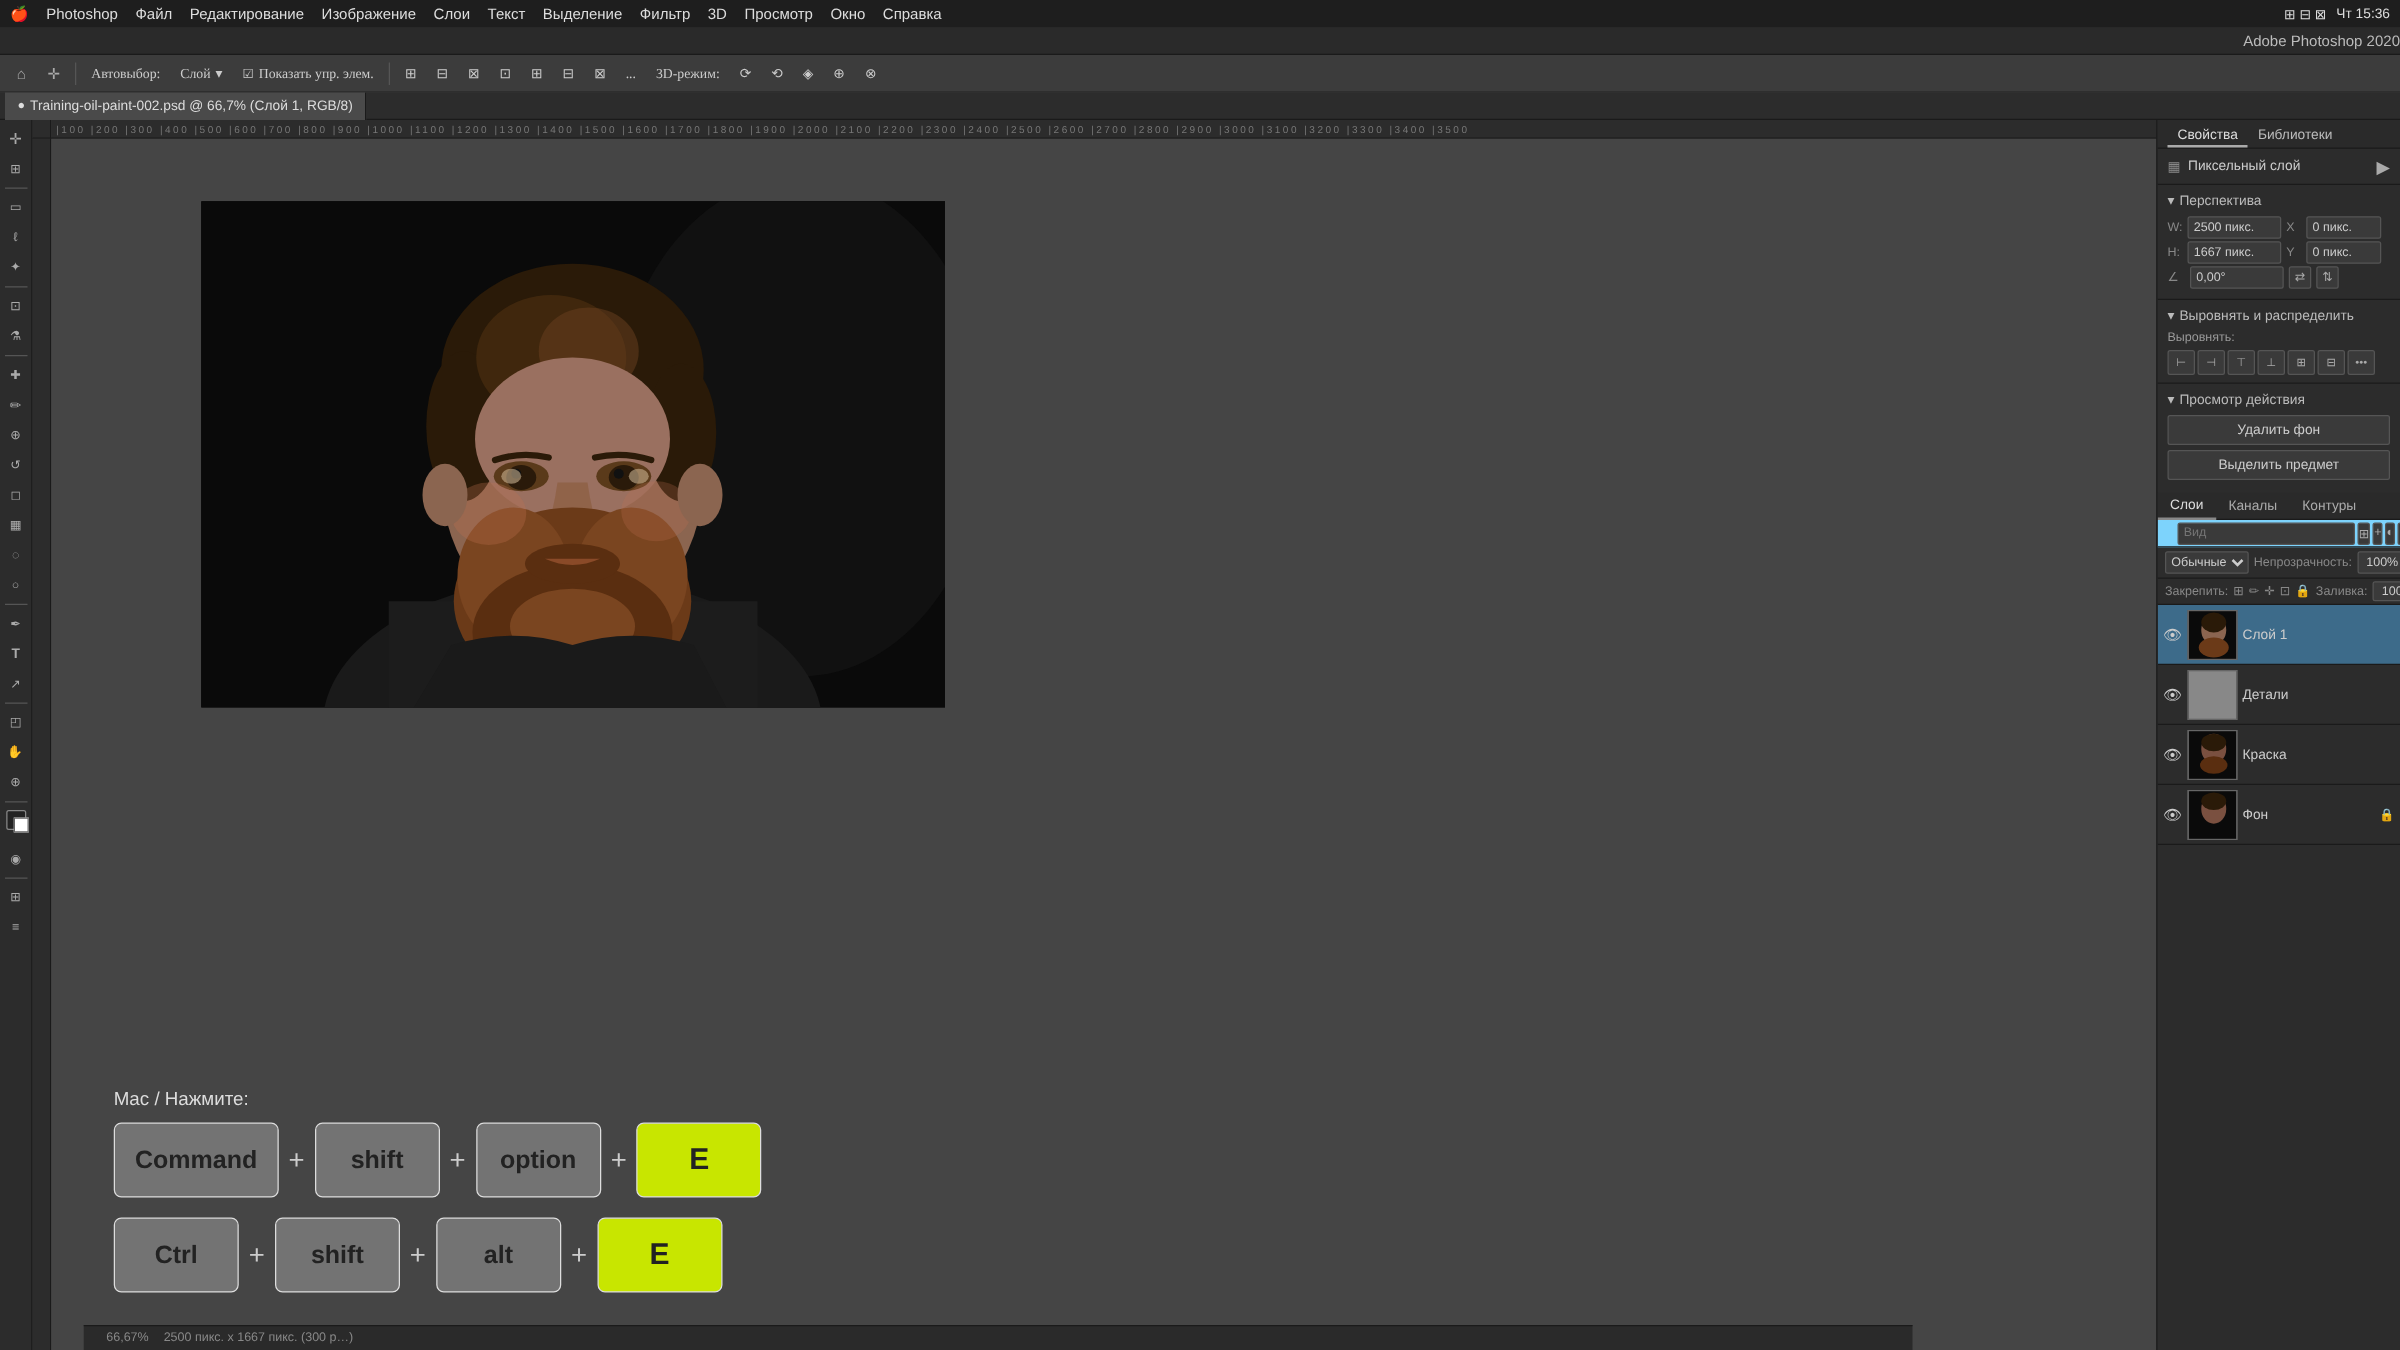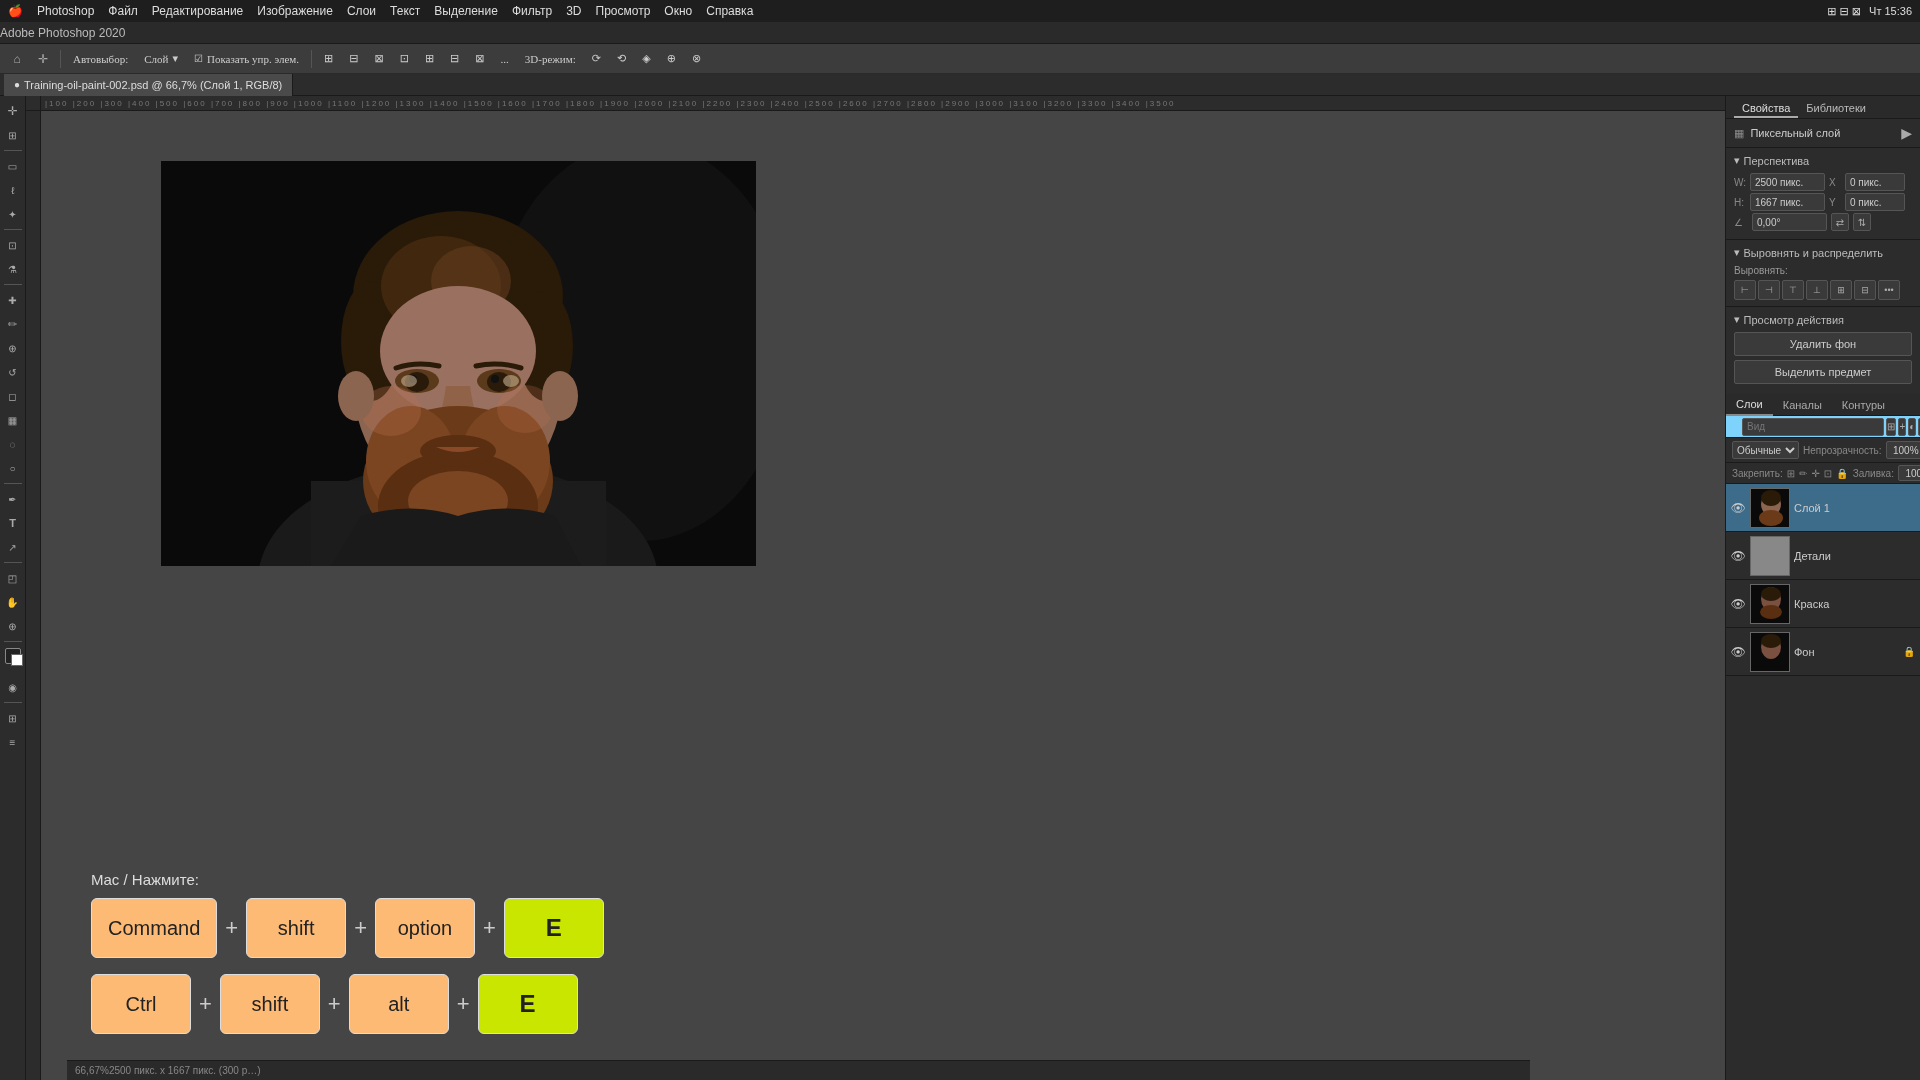--- a/index.html
+++ b/index.html
@@ -34,21 +34,21 @@
       gap: 8px;
       font-size: 11px;
     }
 
     
     .app-titlebar {
       height: 22px;
       background: #2a2a2a;
       display: flex;
       align-items: center;
-      justify-content: flex-start;
+      justify-content: flex-end;
       font-size: 12px;
       color: #bbb;
       border-bottom: 1px solid #1a1a1a;
     }
 
     
     .toolbar {
       height: 30px;
       background: #3c3c3c;
       border-bottom: 1px solid #2a2a2a;
@@ -406,27 +406,27 @@
       font-weight: 400;
     }
     .shortcut-keys {
       display: flex;
       align-items: center;
       gap: 8px;
     }
     .key-box {
       min-width: 100px;
       height: 60px;
-      background: #fdba74;
+      background: #737373;
       color: #222;
       display: flex;
       align-items: center;
       justify-content: center;
       font-size: 20px;
-      font-weight: 400;
+      font-weight: 700;
       border-radius: 6px;
       border: 1px solid #ddd;
       padding: 0 16px;
     }
     .key-box.highlight {
       background: #c8e600;
       color: #222;
       font-size: 24px;
       font-weight: 700;
     }
@@ -436,23 +436,24 @@
       font-weight: 300;
     }
 
     
     .status-bar {
       height: 20px;
       background: #2a2a2a;
       border-top: 1px solid #1a1a1a;
       display: flex;
       align-items: center;
-      padding: 0 8px;
+      padding: 0 18px;
       font-size: 10px;
       color: #888;
+      gap: 12px;
       position: absolute;
       bottom: 0;
       left: 26px;
       right: 195px;
     }
 
     
     ::-webkit-scrollbar { width: 8px; }
     ::-webkit-scrollbar-track { background: #2a2a2a; }
     ::-webkit-scrollbar-thumb { background: #555; border-radius: 4px; }

